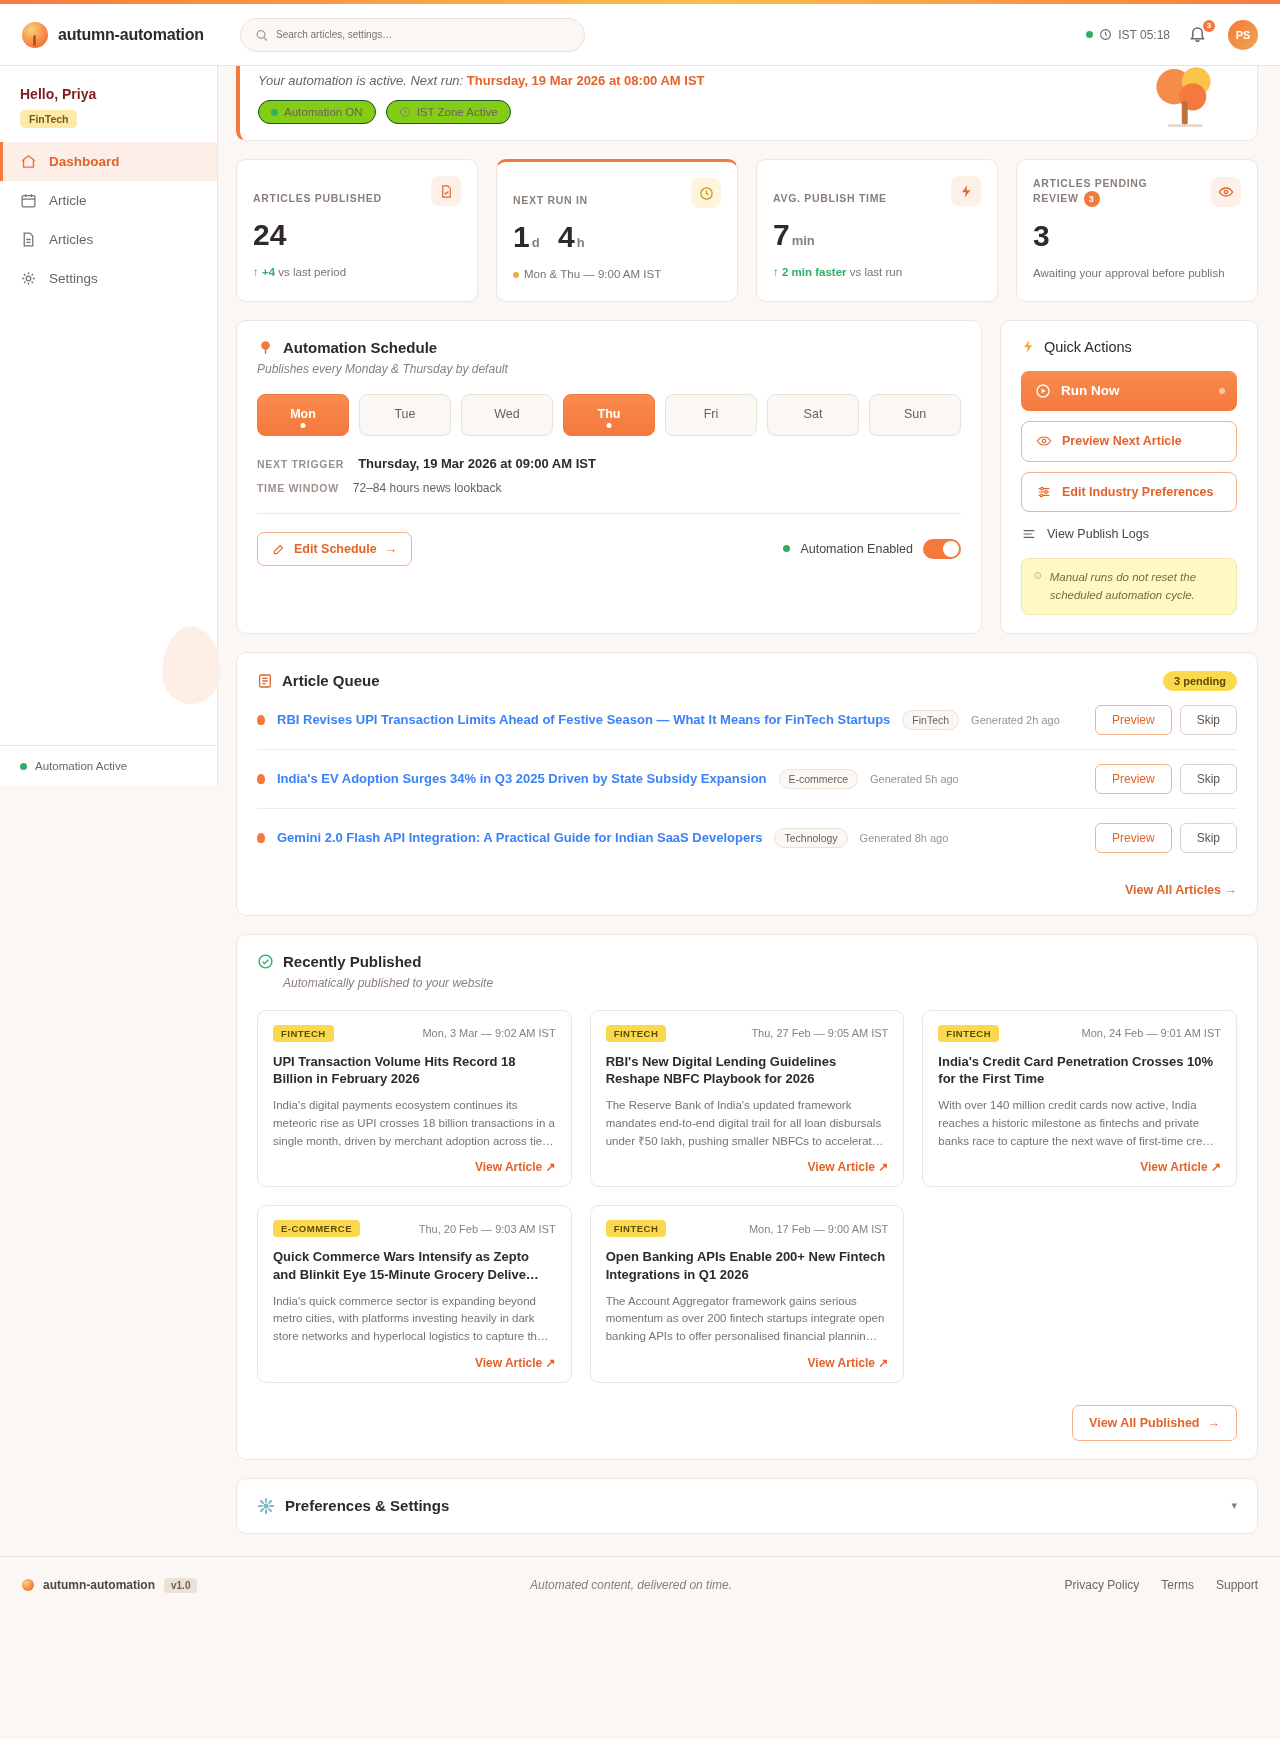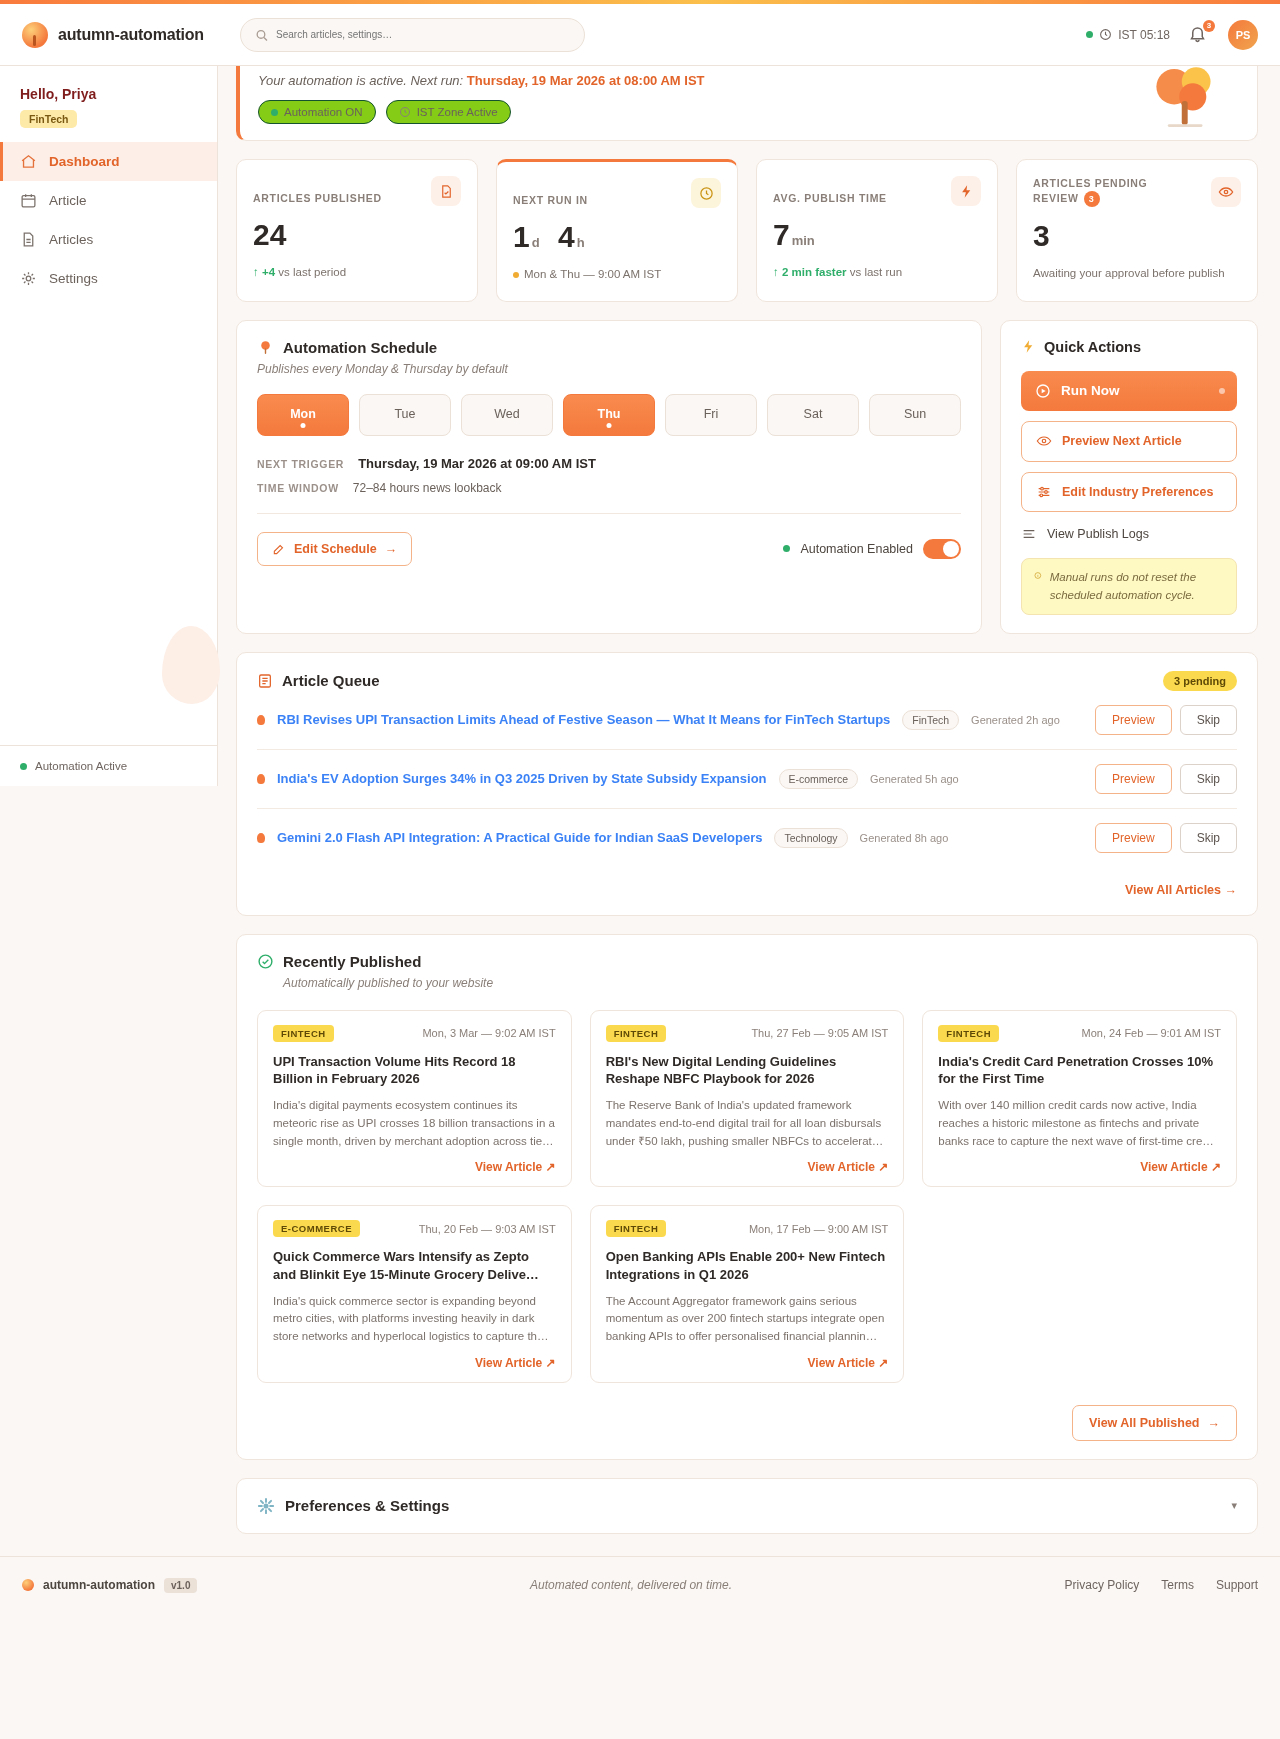--- a/index.html
+++ b/index.html
@@ -200,21 +200,21 @@
     display: inline-flex; align-items: center; gap: 8px;
     border: 1px solid #f4b389; color: #e2642a; background: #fff;
     border-radius: 7px; padding: 9px 14px; font-size: 12.5px; font-weight: bold; cursor:pointer;
   }
   .toggle-wrap { display: flex; align-items: center; gap: 10px; font-size: 12.5px; color: #4d453f; }
   .toggle {
     width: 38px; height: 20px; border-radius: 10px; background: #f4793c; position: relative;
   }
   .toggle::after{content:"";position:absolute;right:2px;top:2px;width:16px;height:16px;border-radius:50%;background:#fff;}
   
-  .qa-title { font-size: 14.5px; font-weight: bold; color:#2f2a27; display:flex;align-items:center;gap:8px;}
+  .qa-title { font-size: 14.5px; font-weight: normal; color:#2f2a27; display:flex;align-items:center;gap:8px;}
   .qa-primary {
     margin-top: 16px; background: linear-gradient(180deg,#f98b4f,#f4793c);
     color: #fff; border-radius: 8px; padding: 12px 14px; font-size: 13.5px; font-weight: bold;
     display: flex; align-items: center; gap: 10px; position: relative; cursor:pointer;
   }
   .qa-primary .sq { position:absolute; right:12px; width:6px;height:6px;border-radius:50%;background:rgba(255,255,255,.55);}
   .qa-btn {
     margin-top: 10px; border: 1px solid #f4b389; color: #e2642a; background:#fff;
     border-radius: 8px; padding: 11px 14px; font-size: 12.5px; font-weight: bold;
     display: flex; align-items: center; gap: 10px; cursor:pointer; line-height:1.35;

